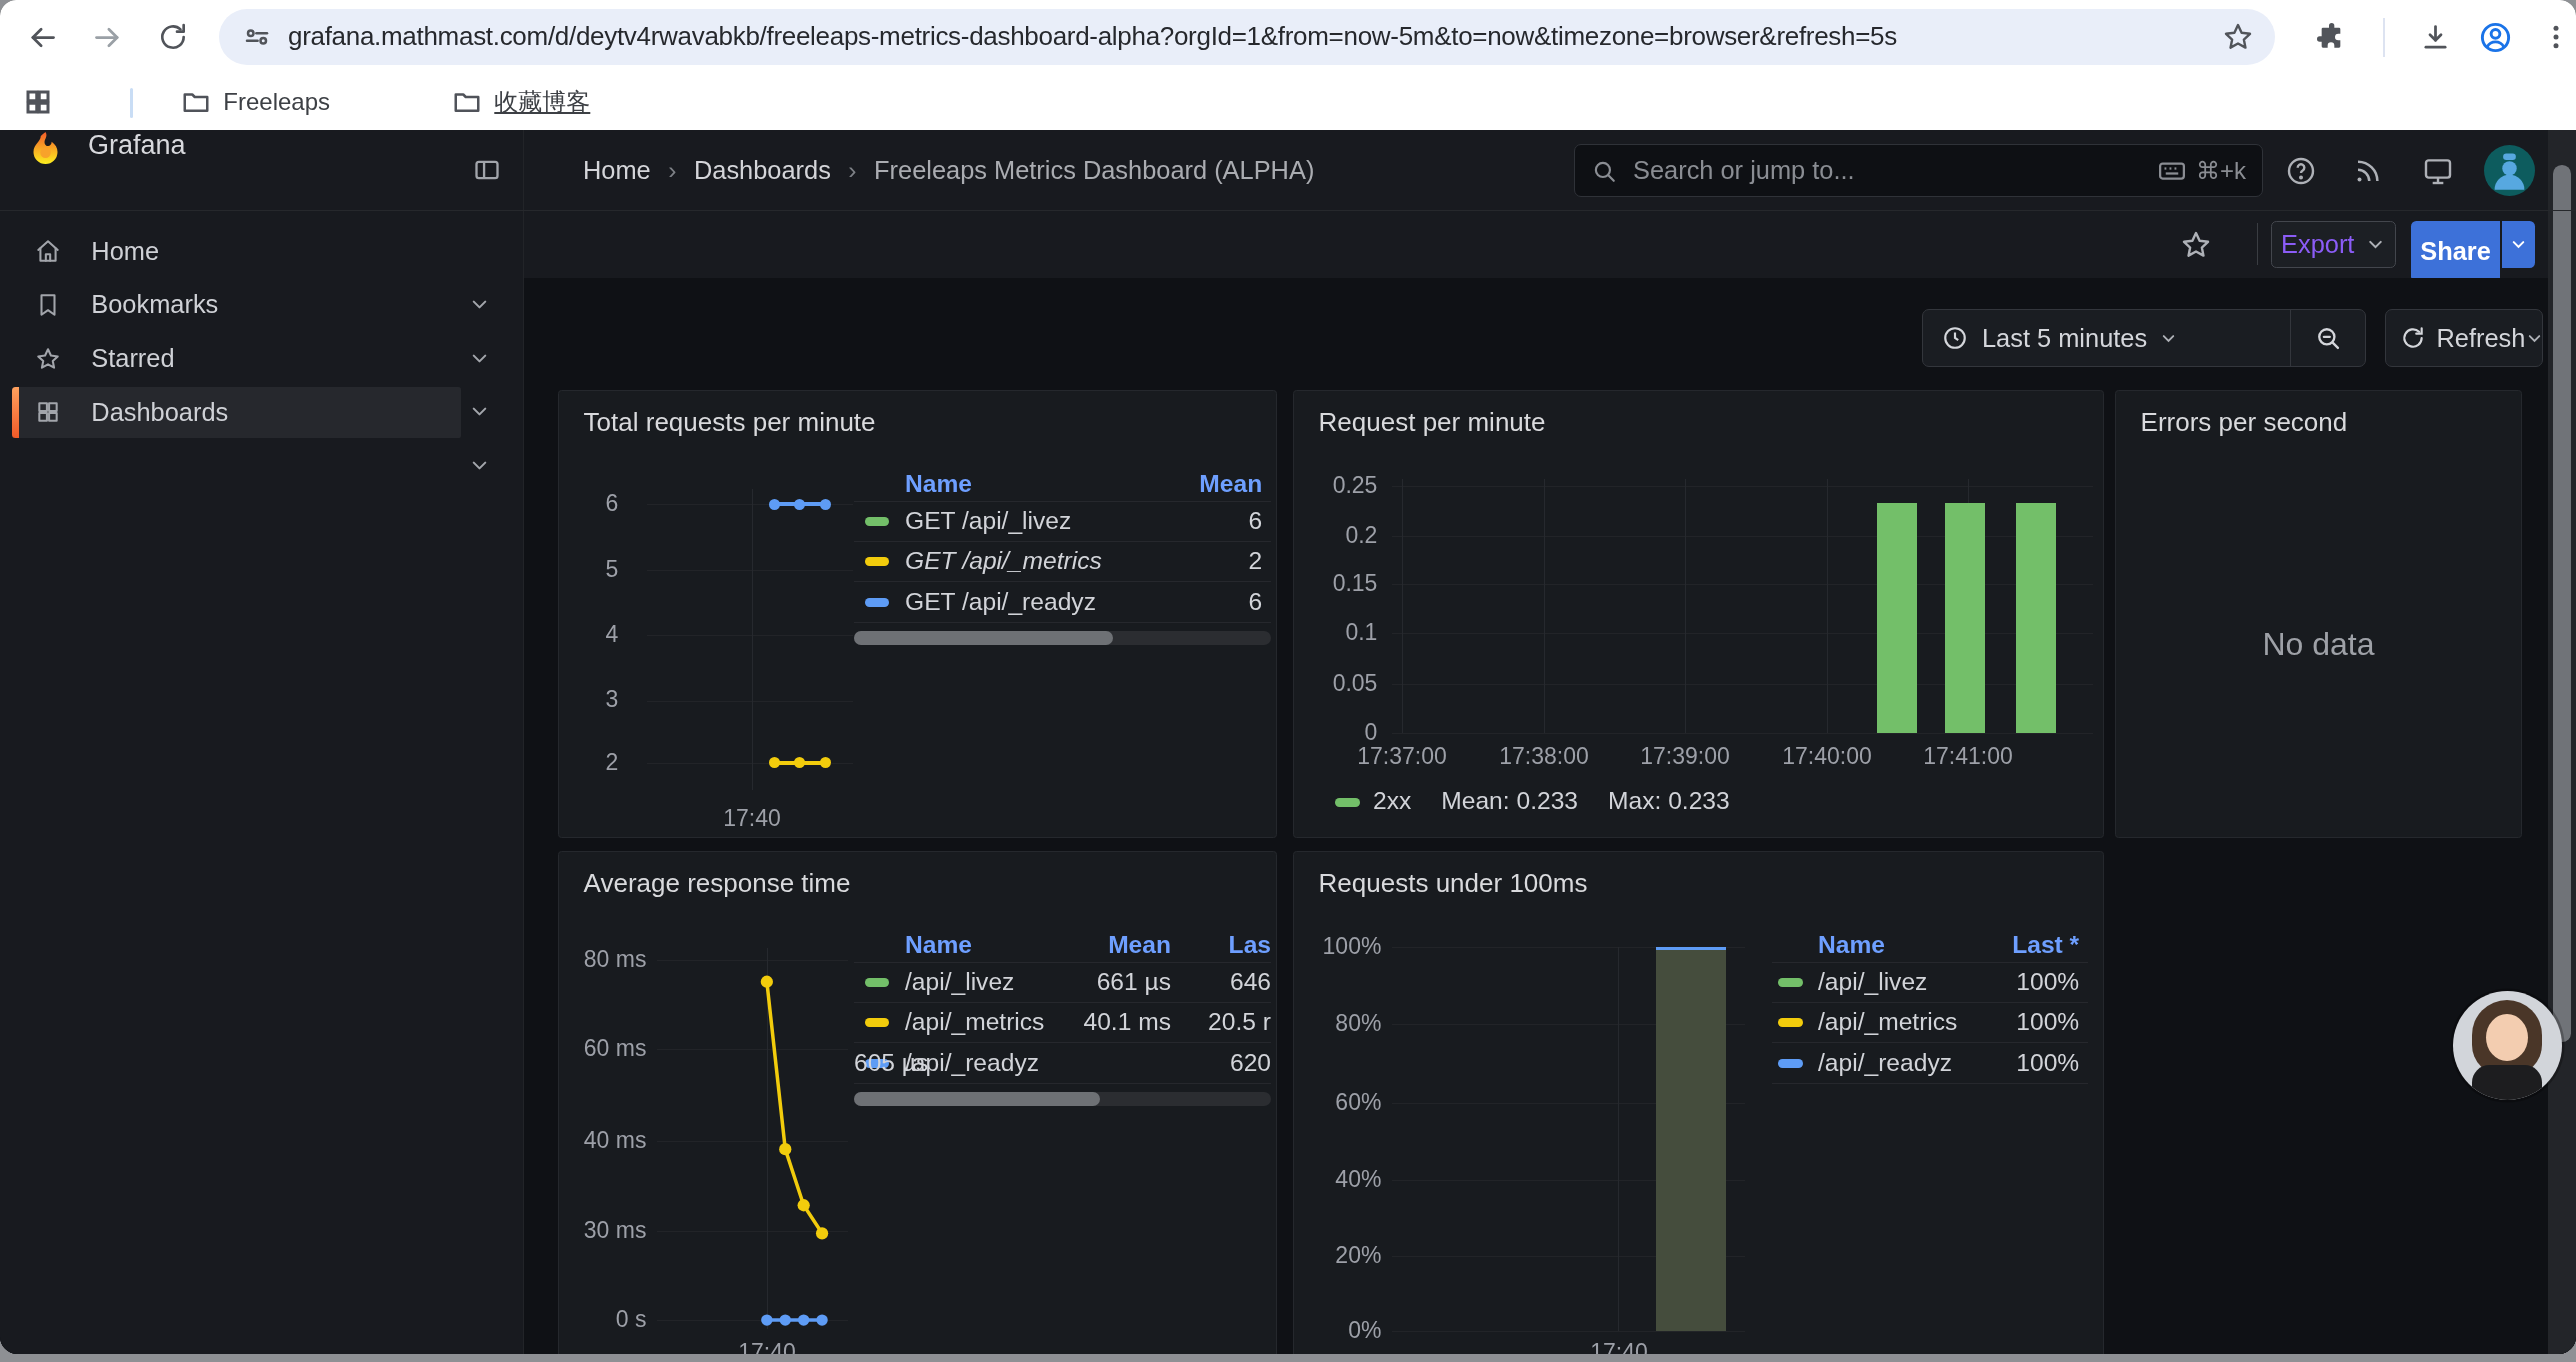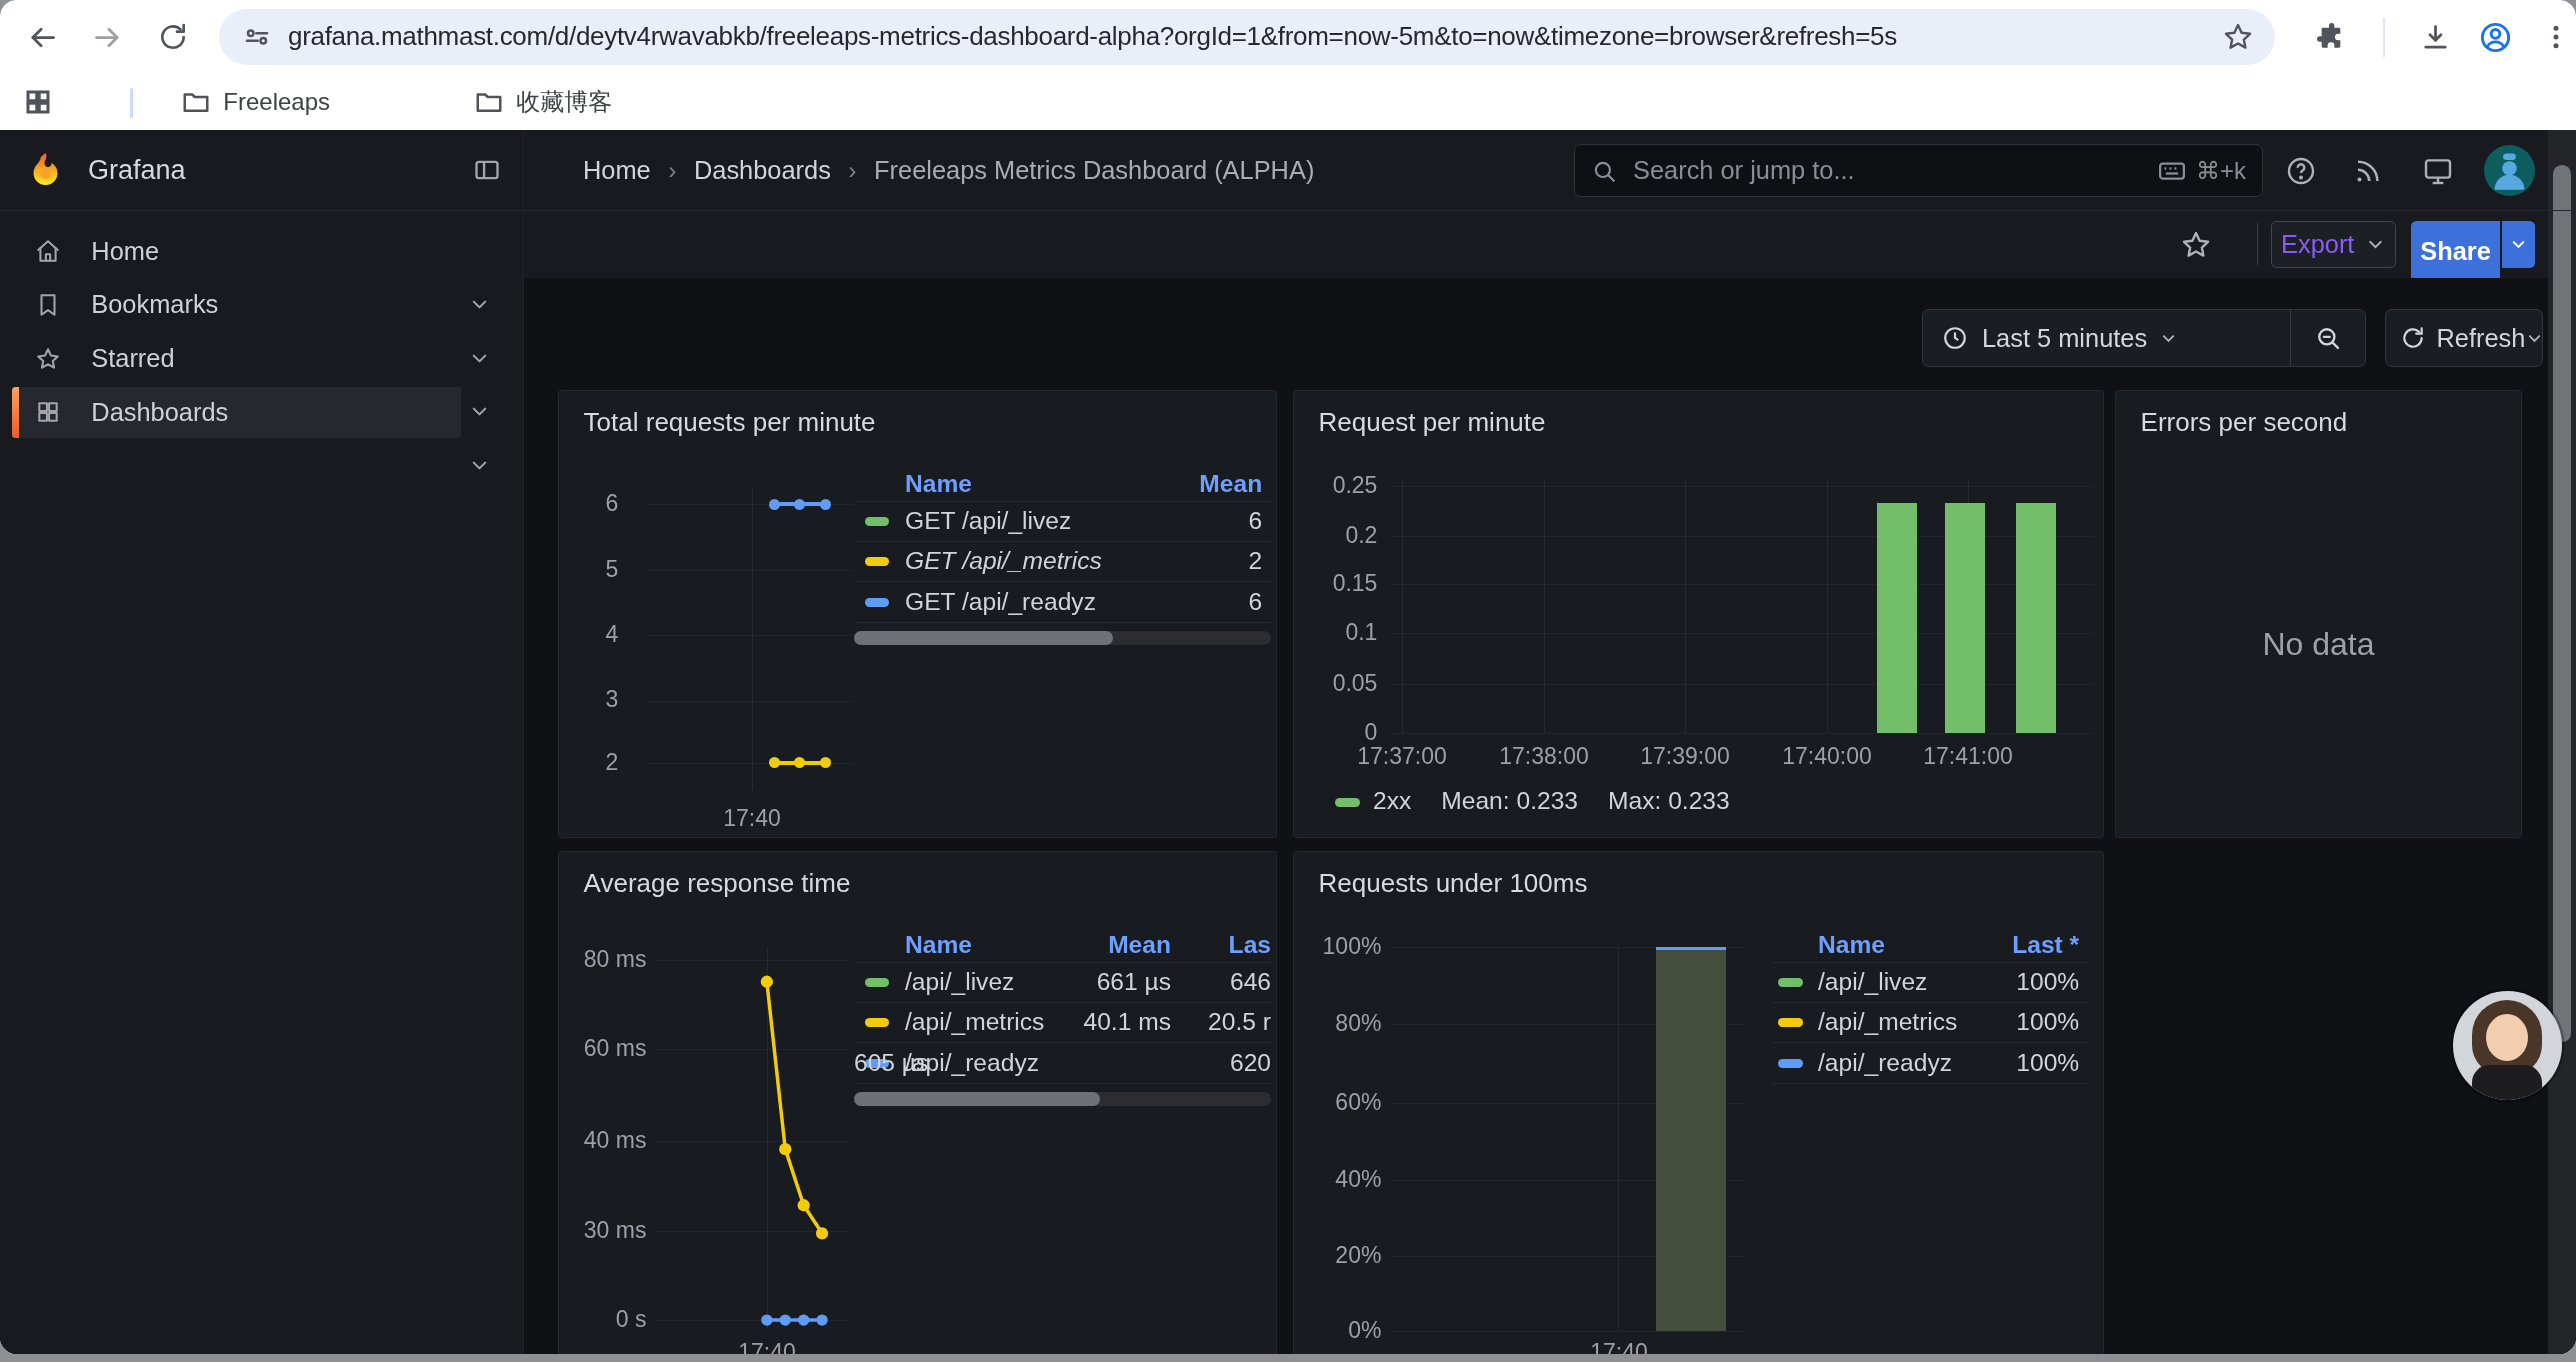--- a/index.html
+++ b/index.html
@@ -11,21 +11,21 @@
   .navbtn{position:absolute;top:10.5px;width:53px;height:53px;display:flex;align-items:center;justify-content:center;color:#51545a;}
   .navbtn.disabled{color:#9aa0a6;}
   .urlpill{position:absolute;left:219px;top:8.8px;width:2056px;height:56px;background:#e9eef9;border-radius:28px;display:flex;align-items:center;}
   .urltext{font-size:26px;color:#26282d;letter-spacing:-0.3px;white-space:nowrap;overflow:hidden;flex:1;}
   .chrome-icn{color:#51545a;display:flex;align-items:center;justify-content:center;}
   .bookmarks{position:absolute;top:74px;left:0;width:2576px;height:56px;background:#ffffff;}
   .bm-chip{position:absolute;top:7px;height:42px;display:flex;align-items:center;color:#3d4045;font-size:24px;gap:12.3px;}
   
   .app{position:absolute;top:130px;left:0;width:2576px;height:1224px;background:#0f1115;}
   .sidebar{position:absolute;top:0;left:0;width:524px;height:1224px;background:#181a1f;border-right:0.9px solid #222428;box-sizing:border-box;}
-  .sidebar-header{position:absolute;top:0;left:0;width:524px;height:81px;display:flex;align-items:center;}
+  .sidebar-header{position:absolute;top:0;left:0;width:524px;height:81px;display:flex;}
   .brand{font-size:27px;color:#d8d9dd;margin-left:23px;font-weight:500;}
   .topnav{position:absolute;top:0;left:524px;width:2052px;height:81px;background:#181a1f;}
   .hdr-border{position:absolute;top:80px;left:0;width:2576px;height:0.9px;background:#26282c;z-index:5;}
   .crumbs{position:absolute;left:59px;top:0;height:81px;display:flex;align-items:center;gap:17.5px;font-size:25.4px;}
   .crumb{color:#d4d5d9;}
   .crumb.last{color:#aaacb1;}
   .crumb-sep{color:#7d8086;font-size:24.6px;}
   .searchbox{position:absolute;left:1050px;top:14px;width:689px;height:53px;background:#0e1014;border:0.9px solid #2f3238;border-radius:7px;box-sizing:border-box;display:flex;align-items:center;color:#8a8d93;}
   .searchbox input{background:transparent;border:none;outline:none;color:#c9cbd1;font-size:25.4px;flex:1;font-family:inherit;}
   .searchbox input::placeholder{color:#8a8d93;}
@@ -151,21 +151,21 @@
     </div>
     <div class="abs" style="left:130px;top:14px;width:2.6px;height:30px;background:#c9ddf5;border-radius:1.8px;"></div>
     <div class="bm-chip" style="left:181px;">
       <span>
           <svg width="30" height="30" viewBox="0 0 24 24" fill="none" stroke="#50535a" stroke-width="2" stroke-linejoin="round">
             <path d="M3 6h6l2 2h10v11H3z"></path>
           </svg>
         </span>
       <span>Freeleaps</span>
     </div>
-    <div class="bm-chip" style="left:474px;">
+    <div class="bm-chip" style="left:452px;text-decoration:underline;">
       <span>
           <svg width="30" height="30" viewBox="0 0 24 24" fill="none" stroke="#50535a" stroke-width="2" stroke-linejoin="round">
             <path d="M3 6h6l2 2h10v11H3z"></path>
           </svg>
         </span>
       <span>收藏博客</span>
     </div>
   </div>
 
   <div class="app">

